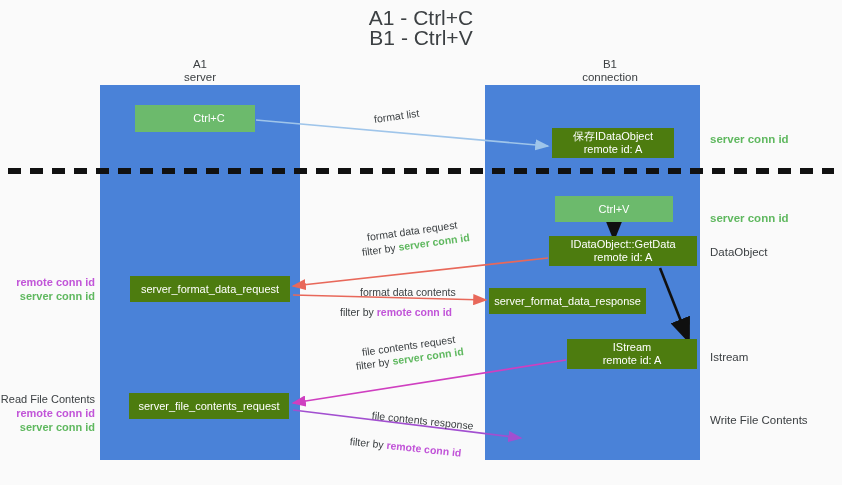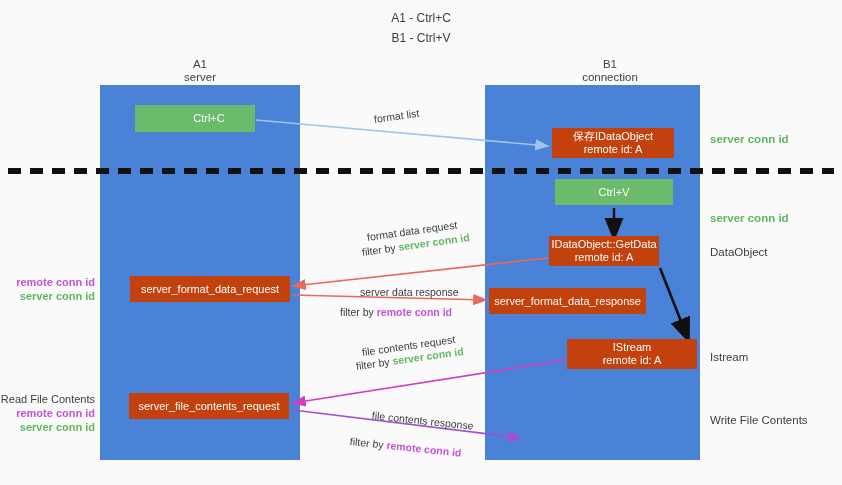--- a/index.html
+++ b/index.html
@@ -10,21 +10,21 @@
     overflow:hidden;
     position:relative;
     color:#3c4043;
   }
   #stage{position:absolute;left:0;top:0;width:842px;height:485px;}
   .abs{position:absolute;}
 
   
   #title{
     left:0;top:8px;width:842px;text-align:center;
-    font-size:12px;line-height:20px;color:#3c4043;
+    font-size:21px;line-height:20px;color:#3c4043;
     white-space:pre-line;
   }
 
   
   .col-head{
     text-align:center;font-size:11.5px;line-height:13px;color:#3c4043;
     white-space:pre-line;
   }
   #head-a1{left:120px;top:58px;width:160px;}
   #head-b1{left:530px;top:58px;width:160px;}
@@ -37,27 +37,27 @@
   
   .box{
     box-sizing:border-box;
     display:flex;align-items:center;justify-content:center;
     text-align:center;
     color:#ffffff;
     font-size:11px;line-height:13px;
     white-space:pre-line;
     padding:2px 4px;
   }
-  .box-orange{background:#c2410c;}
+  .box-orange{background:#4d7c0f;}
   .box-green{background:#6cba6c;}
 
   #box-ctrlc{left:135px;top:105px;width:120px;height:27px;padding-left:32px;}
   #box-save-ido{left:552px;top:128px;width:122px;height:30px;}
-  #box-ctrlv{left:555px;top:179px;width:118px;height:26px;}
-  #box-getdata{left:549px;top:236px;width:110px;height:30px;}
+  #box-ctrlv{left:555px;top:196px;width:118px;height:26px;}
+  #box-getdata{left:549px;top:236px;width:148px;height:30px;}
   #box-istream{left:567px;top:339px;width:130px;height:30px;}
   #box-sfdreq{left:130px;top:276px;width:160px;height:26px;}
   #box-sfdres{left:489px;top:288px;width:157px;height:26px;}
   #box-sfcreq{left:129px;top:393px;width:160px;height:26px;}
   #box-sfcres{left:524px;top:425px;width:160px;height:26px;}
 
   
   .right-note{font-size:11.5px;line-height:14px;color:#3c4043;}
   .green-note{color:#5fb85f;font-weight:bold;}
   #note-server-1{left:710px;top:132px;}
@@ -174,21 +174,21 @@
     <div class="green">server conn id</div>
   </div>
 
   <div class="abs edge-label rot-up" id="lbl-format-list">format list</div>
 
   <div class="abs edge-label rot-up" id="lbl-fdreq-1">format data request</div>
   <div class="abs edge-label rot-up" id="lbl-fdreq-2">
     <span>filter by </span><span class="em-green">server conn id</span>
   </div>
 
-  <div class="abs edge-label" id="lbl-fdres-1">server data response</div>
+  <div class="abs edge-label" id="lbl-fdres-1">format data contents</div>
   <div class="abs edge-label" id="lbl-fdres-2">
     <span>filter by </span><span class="em-purple">remote conn id</span>
   </div>
 
   <div class="abs edge-label rot-up" id="lbl-fcreq-1">file contents request</div>
   <div class="abs edge-label rot-up" id="lbl-fcreq-2">
     <span>filter by </span><span class="em-green">server conn id</span>
   </div>
 
   <div class="abs edge-label rot-dn" id="lbl-fcres-1">file contents response</div>

